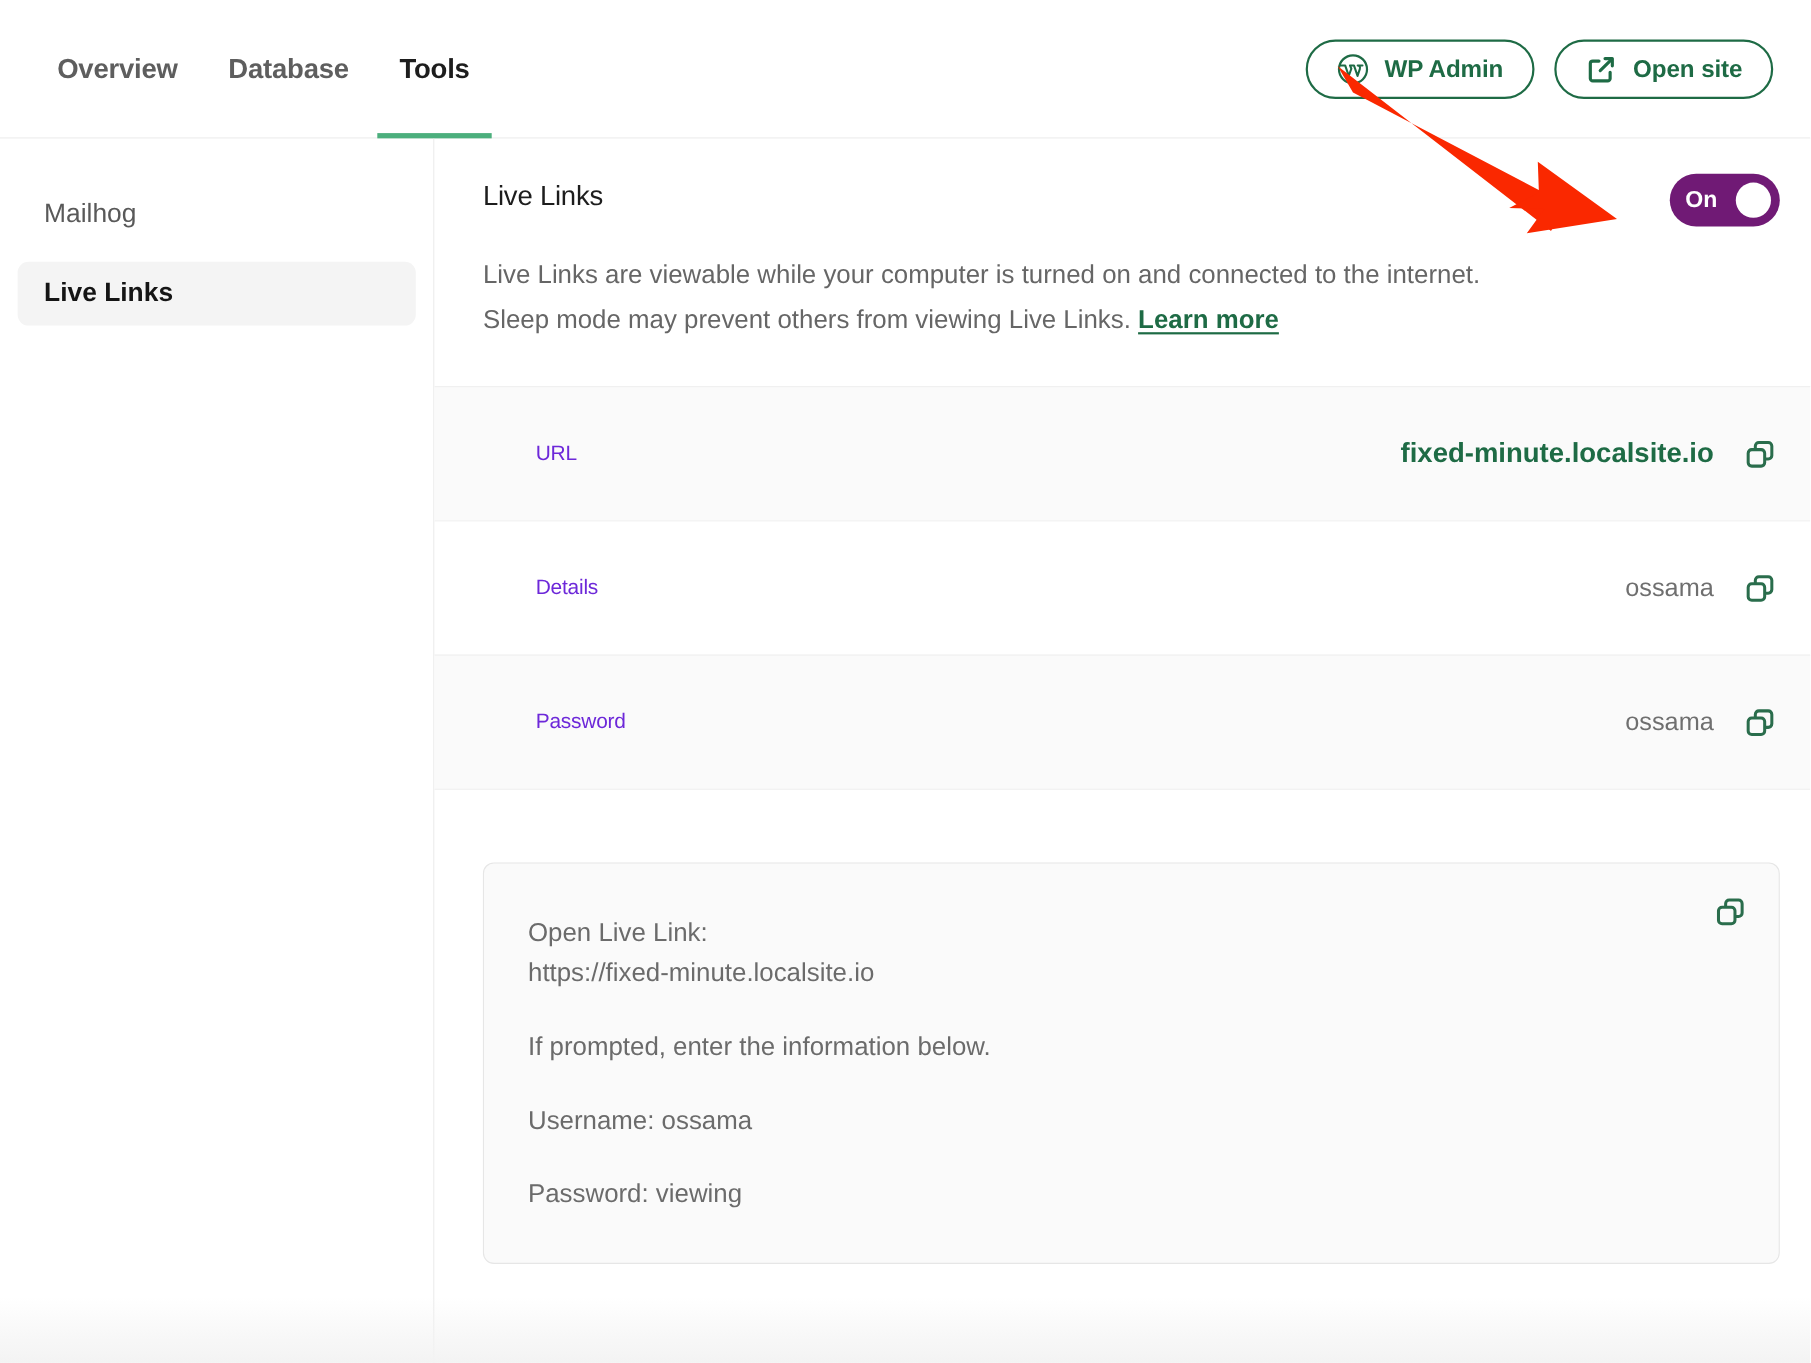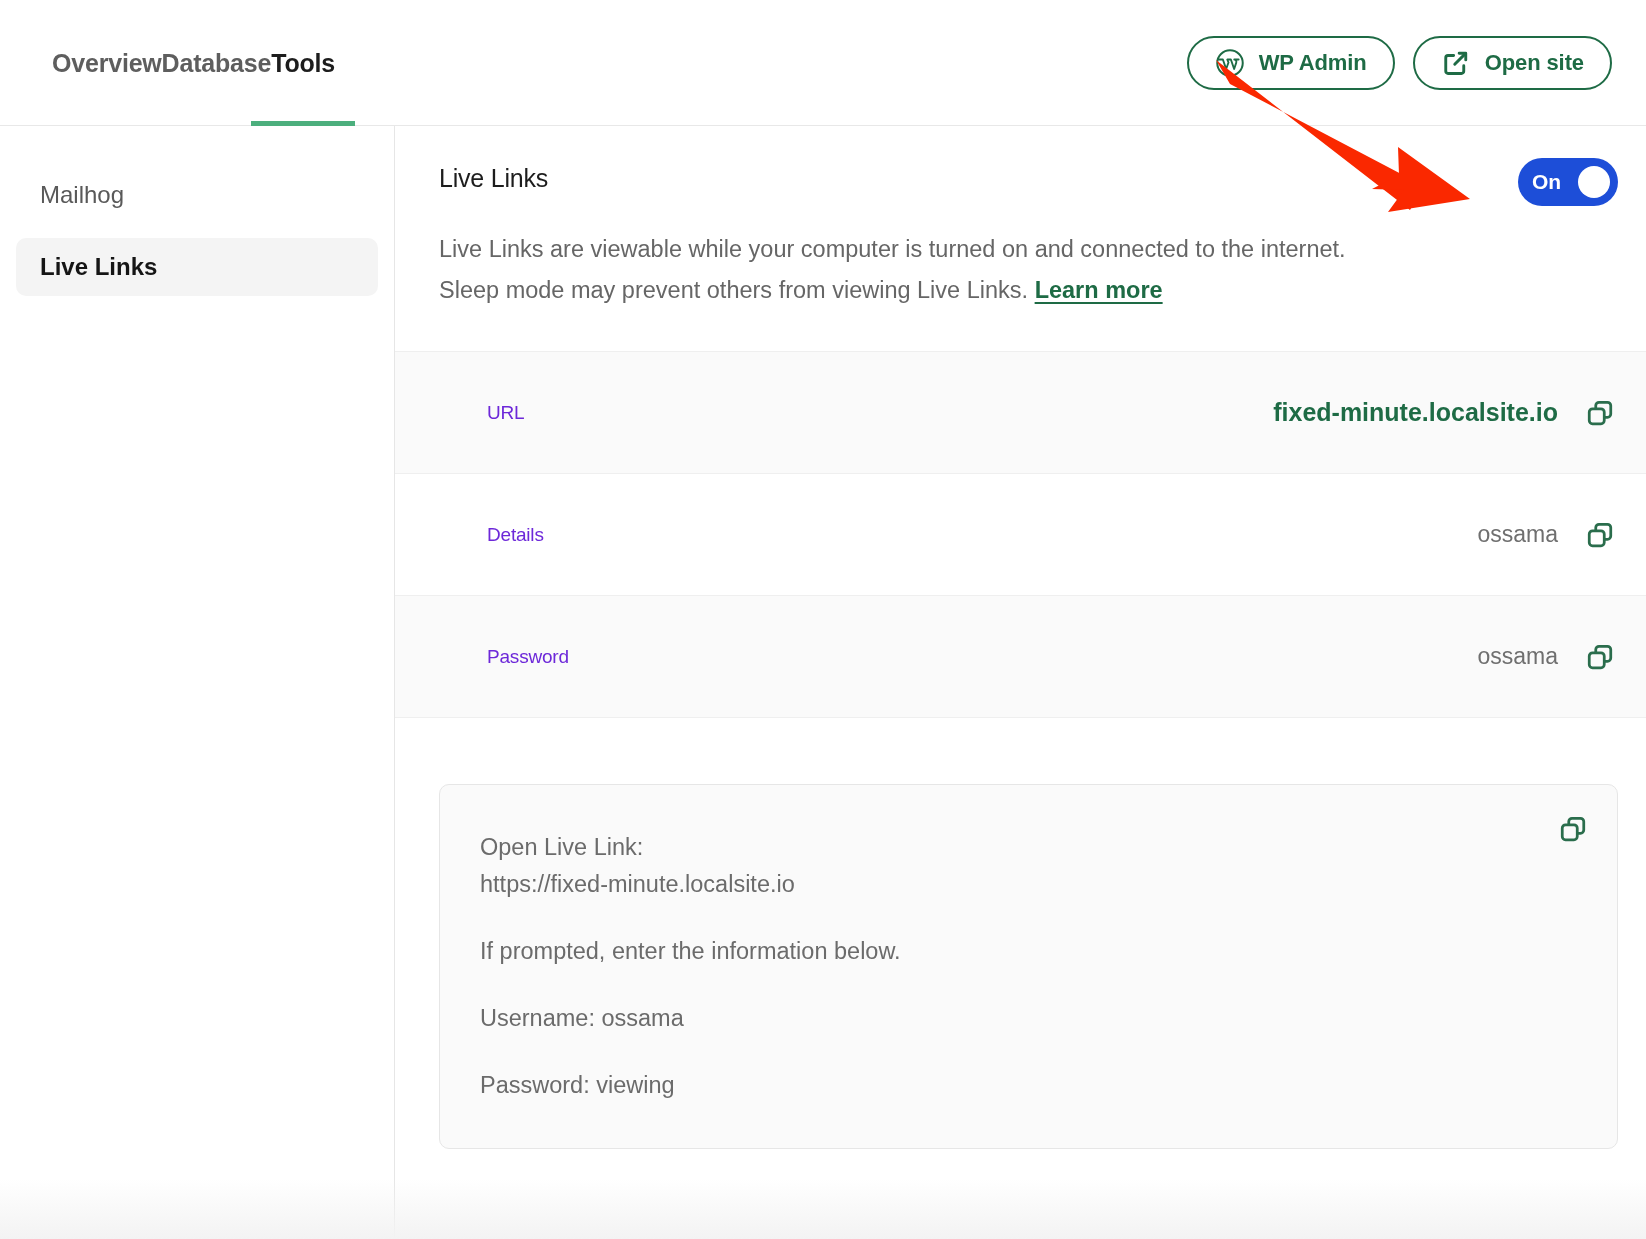--- a/index.html
+++ b/index.html
@@ -24,20 +24,21 @@
     width: 1646px; height: 126px;
     border-bottom: 1px solid #e8e8e8;
     background: #ffffff;
   }
   .tabs {
     position: absolute;
     left: 52px; top: 0;
     height: 126px;
     display: flex;
     align-items: center;
+    gap: 46px;
   }
   .tab {
     position: relative;
     font-size: 25px;
     font-weight: 700;
     color: #5e5e5e;
     letter-spacing: -0.2px;
     height: 126px;
     display: flex;
     align-items: center;
@@ -216,21 +217,21 @@
     background: linear-gradient(to bottom, rgba(255,255,255,0) 0%, #f3f3f3 100%);
     pointer-events: none;
   }
 
   
   .toggle {
     position: absolute;
     right: 28px; top: 32px;
     width: 100px; height: 48px;
     border-radius: 24px;
-    background: #1d4ed8;
+    background: #701a75;
     display: flex;
     align-items: center;
     justify-content: space-between;
     padding: 0 8px 0 14px;
     cursor: pointer;
   }
   .toggle-label {
     color: #ffffff;
     font-size: 21px;
     font-weight: 700;

